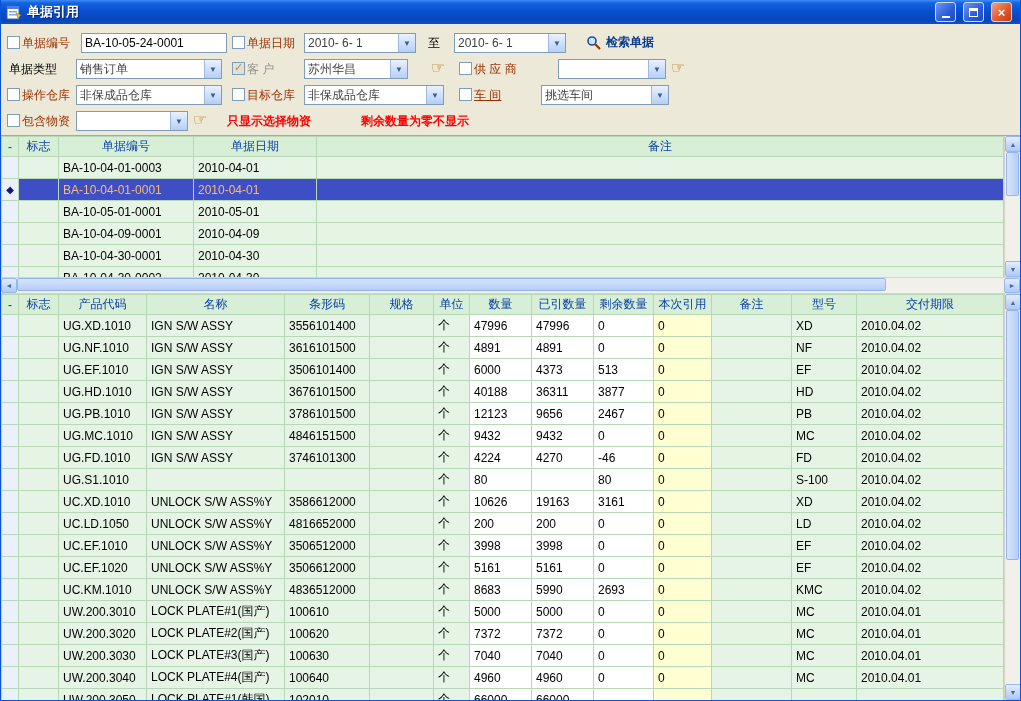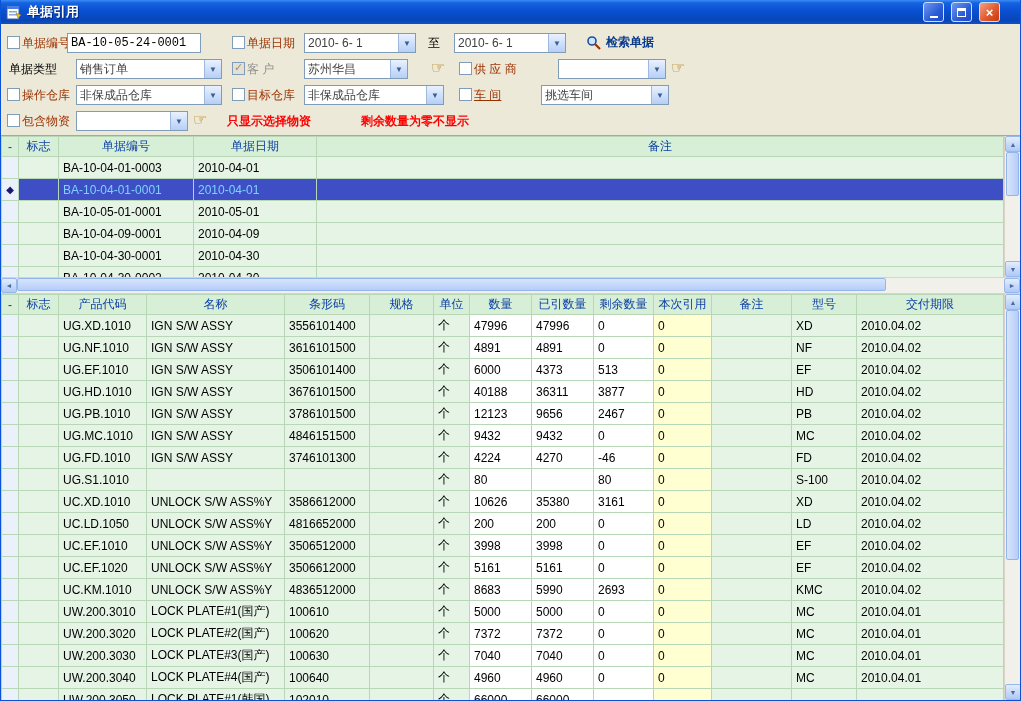--- a/index.html
+++ b/index.html
@@ -3,21 +3,21 @@
 <meta charset="utf-8">
 <style>
   * { box-sizing: border-box; margin: 0; padding: 0; }
   html,body { width:1021px; height:701px; overflow:hidden; }
   body { font-family:"Liberation Sans","DejaVu Sans",sans-serif; font-size:12px; background:#ece9d8; }
   .window { width:1021px; height:701px; display:flex; flex-direction:column; background:#ece9d8;
             border-left:1px solid #0a52d6; border-right:1px solid #0a52d6; border-bottom:1px solid #0a52d6; }
 
   
   .titlebar { flex:0 0 24px; background:linear-gradient(180deg,#3b8bf5 0%,#1563e0 12%,#0a50d2 45%,#0846b8 85%,#0d52c8 100%);
-              display:flex; align-items:center; padding:0 20px 0 5px; gap:5px; }
+              display:flex; align-items:center; padding:0 8px 0 5px; gap:5px; }
   .app-icon { width:16px; height:16px; flex:0 0 16px; }
   .title-text { color:#fff; font-weight:bold; font-size:13px; flex:1 1 auto; text-shadow:1px 1px 1px #00257a; white-space:nowrap; }
   .tb-btn { width:21px; height:20px; border-radius:3px; border:1px solid #cfe0ff; margin-left:2px;
             display:flex; align-items:center; justify-content:center; color:#fff; cursor:default; }
   .tb-min,.tb-max { background:linear-gradient(135deg,#6f98ef 0%,#2a5cd8 60%,#1c48c0 100%); }
   .tb-close { background:linear-gradient(135deg,#f3a183 0%,#e25a2d 55%,#c43a10 100%); }
   .glyph-min { width:8px; height:2px; background:#fff; margin-top:10px; }
   .glyph-max { width:9px; height:9px; border:1px solid #fff; border-top-width:3px; }
   .glyph-close { font-size:13px; font-weight:bold; line-height:1; }
 
@@ -44,21 +44,21 @@
 
   
   .upper-region { flex:0 0 141px; position:relative; overflow:hidden; background:#fff; }
   .lower-region { flex:1 1 auto; position:relative; overflow:hidden; background:#fff; }
   table { border-collapse:collapse; table-layout:fixed; width:1003px; }
   th { background:#d7efd7; color:#0b3fa5; font-weight:normal; border:1px solid #b7d7b7; height:20px;
        text-align:center; padding:0 2px; overflow:hidden; white-space:nowrap; }
   td { background:#e6f4e6; border:1px solid #b7d7b7; height:22px; padding:0 4px; white-space:nowrap;
        overflow:hidden; color:#000; }
   td:first-child { background:#eaf1fb; text-align:center; color:#141a6e; font-size:10px; padding:0; }
-  tr.selected td { background:#3e4fc5; color:#7dd3fc; }
+  tr.selected td { background:#3e4fc5; color:#fdba74; }
   tr.selected td:first-child { background:#eaf1fb; color:#141a6e; }
   .item-table td:nth-child(8), .item-table td:nth-child(9), .item-table td:nth-child(10) { background:#ffffff; }
   .item-table td:nth-child(11) { background:#ffffd2; }
 
   
   .vscroll { position:absolute; top:0; right:0; bottom:0; width:16px; background:#f1f0ea;
              display:flex; flex-direction:column; border-left:1px solid #d8d5c8; }
   .hscroll { flex:0 0 15px; background:#f1f0ea; display:flex; border-top:1px solid #d8d5c8; border-bottom:1px solid #d8d5c8; }
   .sbtn { background:linear-gradient(180deg,#e3edfd 0%,#c8daf9 50%,#b0c9f5 100%); border:1px solid #98b7ea;
           border-radius:2px; color:#4a6aa5; display:flex; align-items:center; justify-content:center; font-size:7px; }
@@ -92,21 +92,21 @@
       </div>
     <div class="tb-btn tb-close">
         <span class="glyph-close">×</span>
       </div>
   </div>
 
   <div class="filter-area">
 
     <span class="cb" style="left:6px;top:12px;"></span>
     <span class="flt-label" style="left:21px;top:11px;">单据编号</span>
-    <input class="txt" style="left: 66px; top: 9px; width: 134px; font-family: Liberation Mono, monospace;" value="BA-10-05-24-0001">
+    <input class="txt" style="left: 80px; top: 9px; width: 146px;" value="BA-10-05-24-0001">
     <span class="cb" style="left:231px;top:12px;"></span>
     <span class="flt-label" style="left:246px;top:11px;">单据日期</span>
     <div class="combo" style="left:303px;top:9px;width:112px;">
       <span class="combo-text">2010- 6- 1</span>
       <span class="combo-btn">▼</span>
     </div>
     <span class="flt-label plain" style="left:427px;top:11px;">至</span>
     <div class="combo" style="left:453px;top:9px;width:112px;">
       <span class="combo-text">2010- 6- 1</span>
       <span class="combo-btn">▼</span>
@@ -416,21 +416,21 @@
           </tr>
           <tr>
             <td></td>
             <td></td>
             <td>UC.XD.1010</td>
             <td>UNLOCK S/W ASS%Y</td>
             <td>3586612000</td>
             <td></td>
             <td>个</td>
             <td>10626</td>
-            <td>35380</td>
+            <td>19163</td>
             <td>3161</td>
             <td>0</td>
             <td></td>
             <td>XD</td>
             <td>2010.04.02</td>
           </tr>
           <tr>
             <td></td>
             <td></td>
             <td>UC.LD.1050</td>

